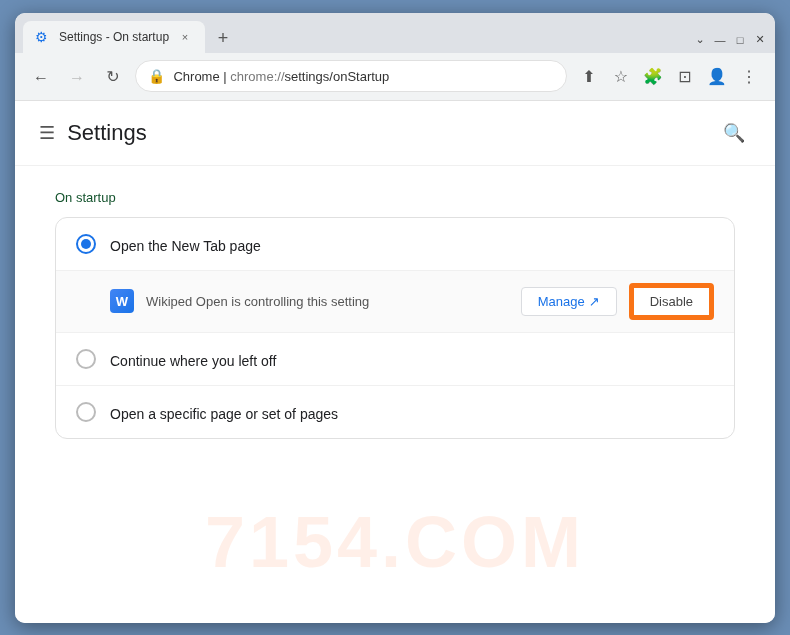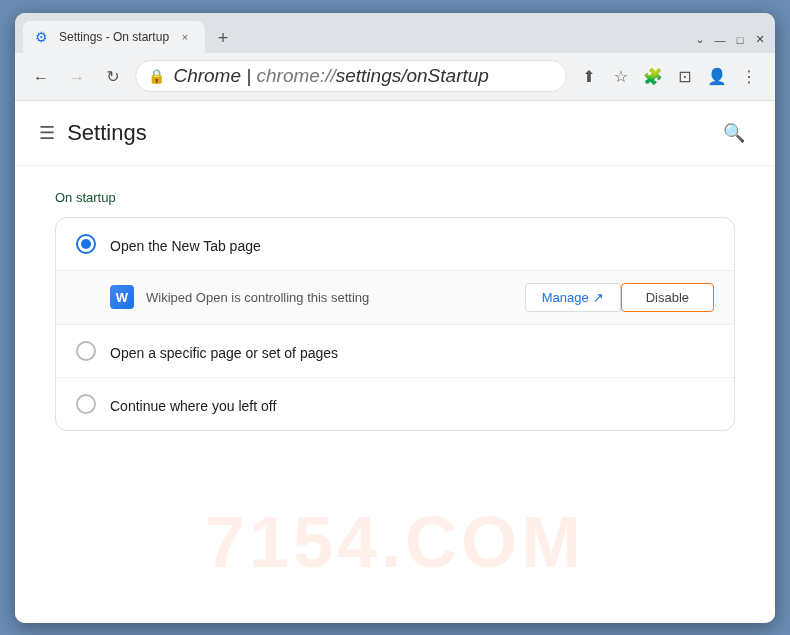--- a/index.html
+++ b/index.html
@@ -149,23 +149,22 @@
       gap: 8px;
       border: 1px solid #e0e0e0;
     }
 
     .address-icon {
       font-size: 14px;
       color: #555;
     }
 
     .address-text {
-      font-size: 19px;
+      font-size: 13px;
       color: #333;
-      font-style: italic;
     }
 
     .address-text .brand {
       color: #333;
     }
 
     .address-text .dim {
       color: #777;
     }
 
@@ -318,28 +317,28 @@
       background: #fff;
       border: 1px solid #dadce0;
       border-radius: 4px;
       padding: 6px 16px;
       font-size: 13px;
       color: #1a73e8;
       cursor: pointer;
       display: flex;
       align-items: center;
       gap: 4px;
-      margin-right: 0;
+      margin-right: 12px;
     }
 
     .btn-disable {
       background: #fff;
-      border: 1px solid #f97316;
+      border: 5px solid #f97316;
       border-radius: 4px;
-      padding: 6px 24px;
+      padding: 6px 16px;
       font-size: 13px;
       color: #444;
       cursor: pointer;
     }
 
     
     .watermark {
       position: absolute;
       bottom: 40px;
       left: 50%;
@@ -436,26 +435,26 @@
             <span class="ext-text">Wikiped Open is controlling this setting</span>
             <button class="btn-manage">
               <span>Manage</span>
               <span>↗</span>
             </button>
             <button class="btn-disable">Disable</button>
           </div>
 
           <div class="option-row">
             <div class="radio-outer"></div>
-            <span class="option-label">Open a specific page or set of pages</span>
+            <span class="option-label">Continue where you left off</span>
           </div>
 
           <div class="option-row">
             <div class="radio-outer"></div>
-            <span class="option-label">Continue where you left off</span>
+            <span class="option-label">Open a specific page or set of pages</span>
           </div>
 
         </div>
       </div>
     </div>
 
     <div class="watermark">7154.COM</div>
   </div>
 </div>
 

